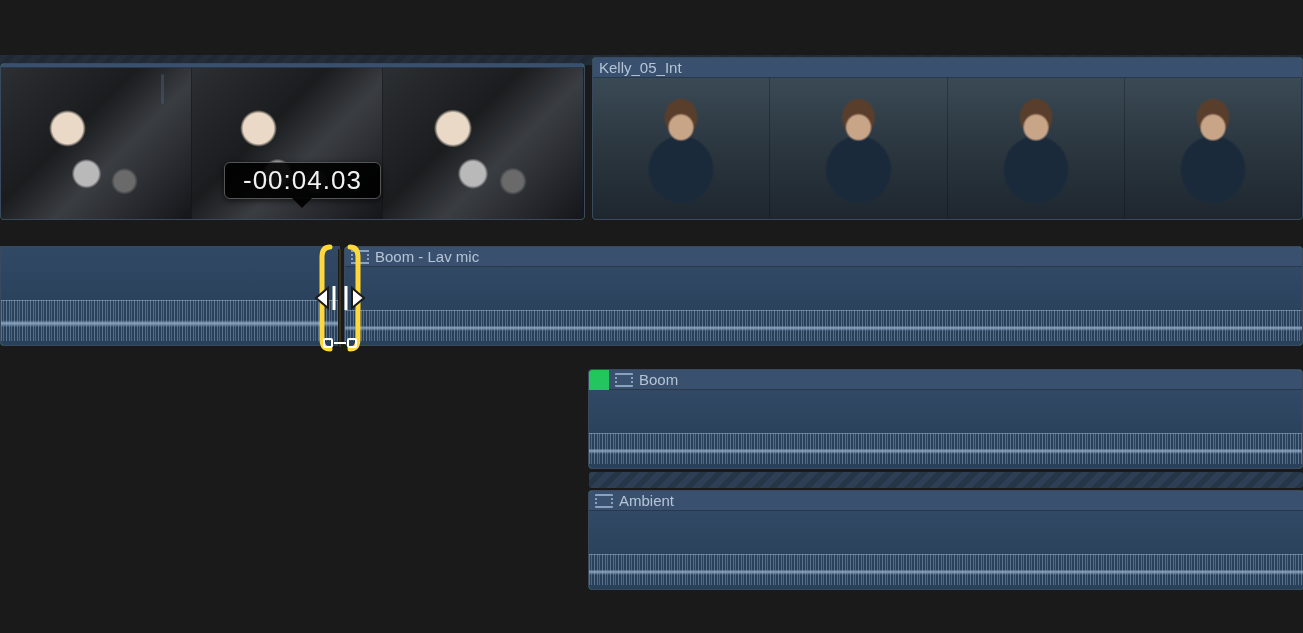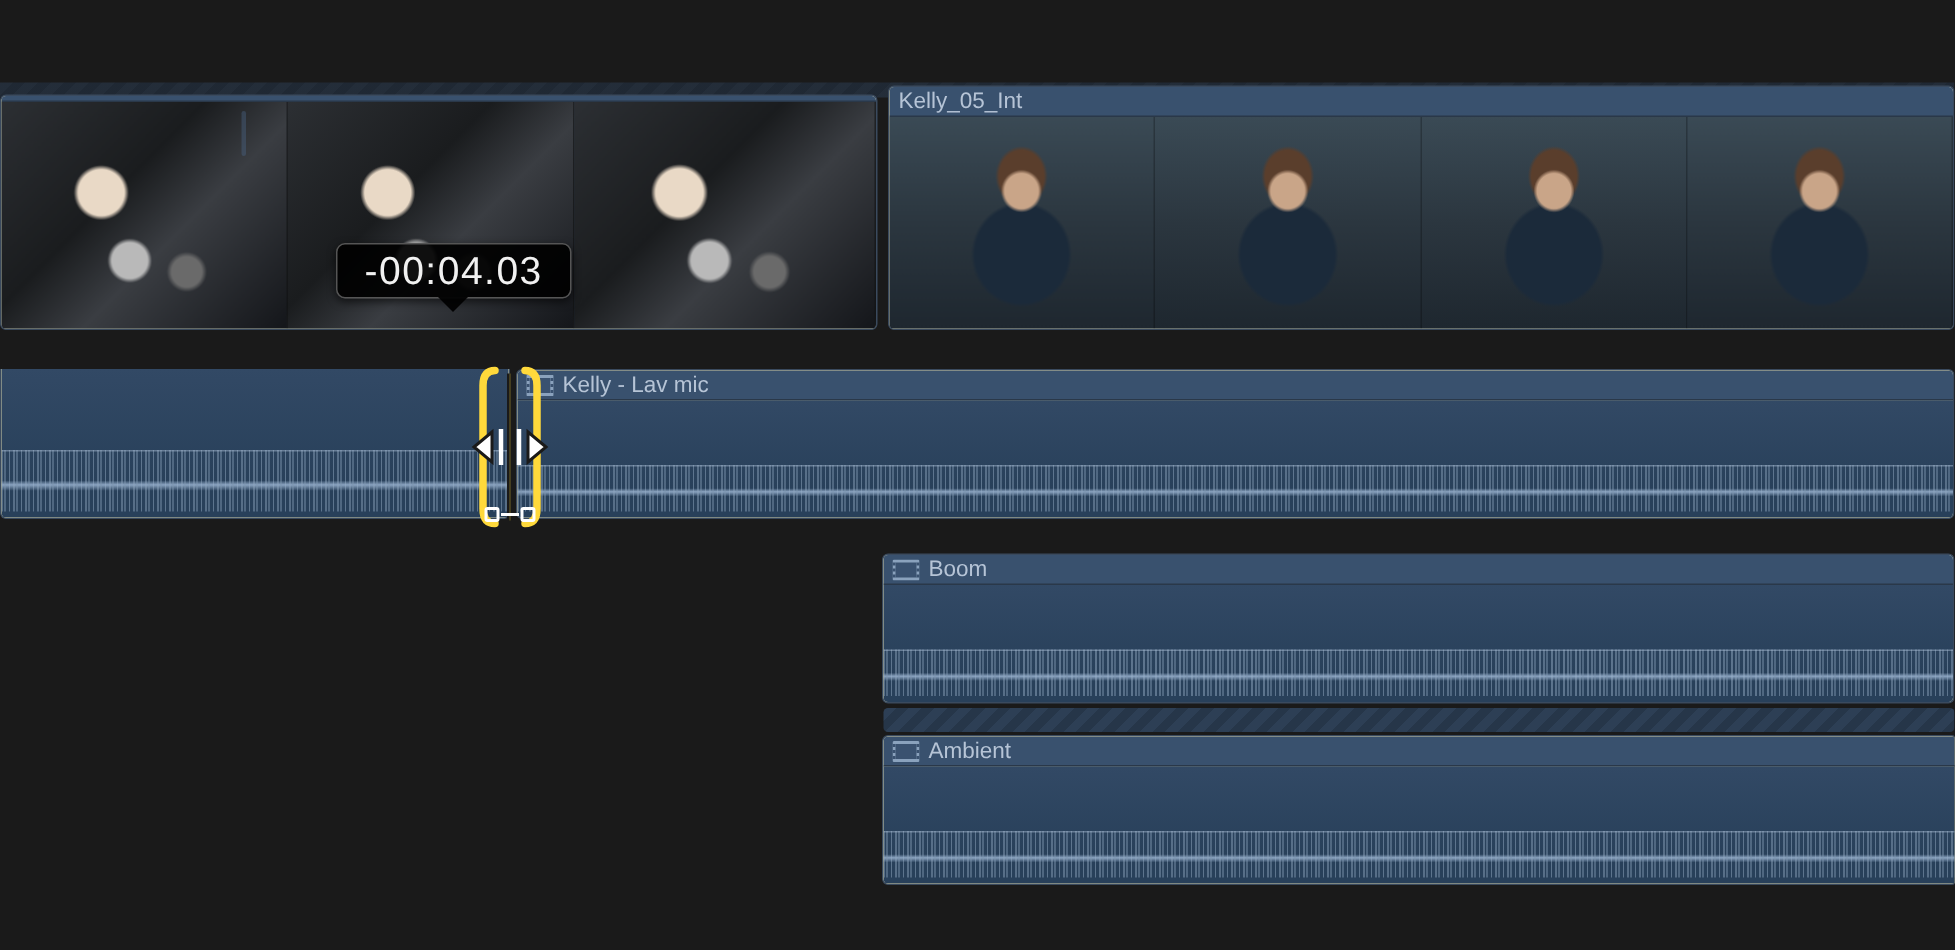--- a/index.html
+++ b/index.html
@@ -16,21 +16,21 @@
       width: 100%;
       height: 100%;
     }
 
     
     .clip {
       position: absolute;
       border: 1px solid #3a4a5e;
       border-radius: 4px;
       overflow: hidden;
-      background: #fef9c3;
+      background: #22c55e;
     }
     .clip .title-bar {
       height: 20px;
       line-height: 20px;
       background: #39516e;
       color: #b6c4d6;
       font-size: 15px;
       padding-left: 6px;
       border-bottom: 1px solid #2a3849;
       display: flex;
@@ -211,26 +211,26 @@
             <rect x="0" y="0" width="2" height="14" fill="#8aa2bd"></rect>
             <rect x="16" y="0" width="2" height="14" fill="#8aa2bd"></rect>
             <rect x="0" y="2" width="2" height="2" fill="#3a5270"></rect>
             <rect x="0" y="6" width="2" height="2" fill="#3a5270"></rect>
             <rect x="0" y="10" width="2" height="2" fill="#3a5270"></rect>
             <rect x="16" y="2" width="2" height="2" fill="#3a5270"></rect>
             <rect x="16" y="6" width="2" height="2" fill="#3a5270"></rect>
             <rect x="16" y="10" width="2" height="2" fill="#3a5270"></rect>
           </svg>
       </span>
-      <span>Kelly - Lav mic</span>
+      <span>Boom - Lav mic</span>
     </div>
     <div class="audio-body"></div>
   </div>
 
-  <div class="clip" style="left:588px; top:369px; width:715px; height:100px;">
+  <div class="clip" style="left:588px; top:369px; width:715px; height:100px;padding-left:20px;">
     <div class="title-bar">
       <span class="filmstrip-icon">
         <svg viewBox="0 0 18 14" width="18" height="14">
             <rect x="0" y="0" width="18" height="14" rx="1" fill="#8aa2bd"></rect>
             <rect x="2" y="2" width="14" height="10" fill="#3a5270"></rect>
             <rect x="0" y="2" width="2" height="2" fill="#3a5270"></rect>
             <rect x="0" y="6" width="2" height="2" fill="#3a5270"></rect>
             <rect x="0" y="10" width="2" height="2" fill="#3a5270"></rect>
             <rect x="16" y="2" width="2" height="2" fill="#3a5270"></rect>
             <rect x="16" y="6" width="2" height="2" fill="#3a5270"></rect>

